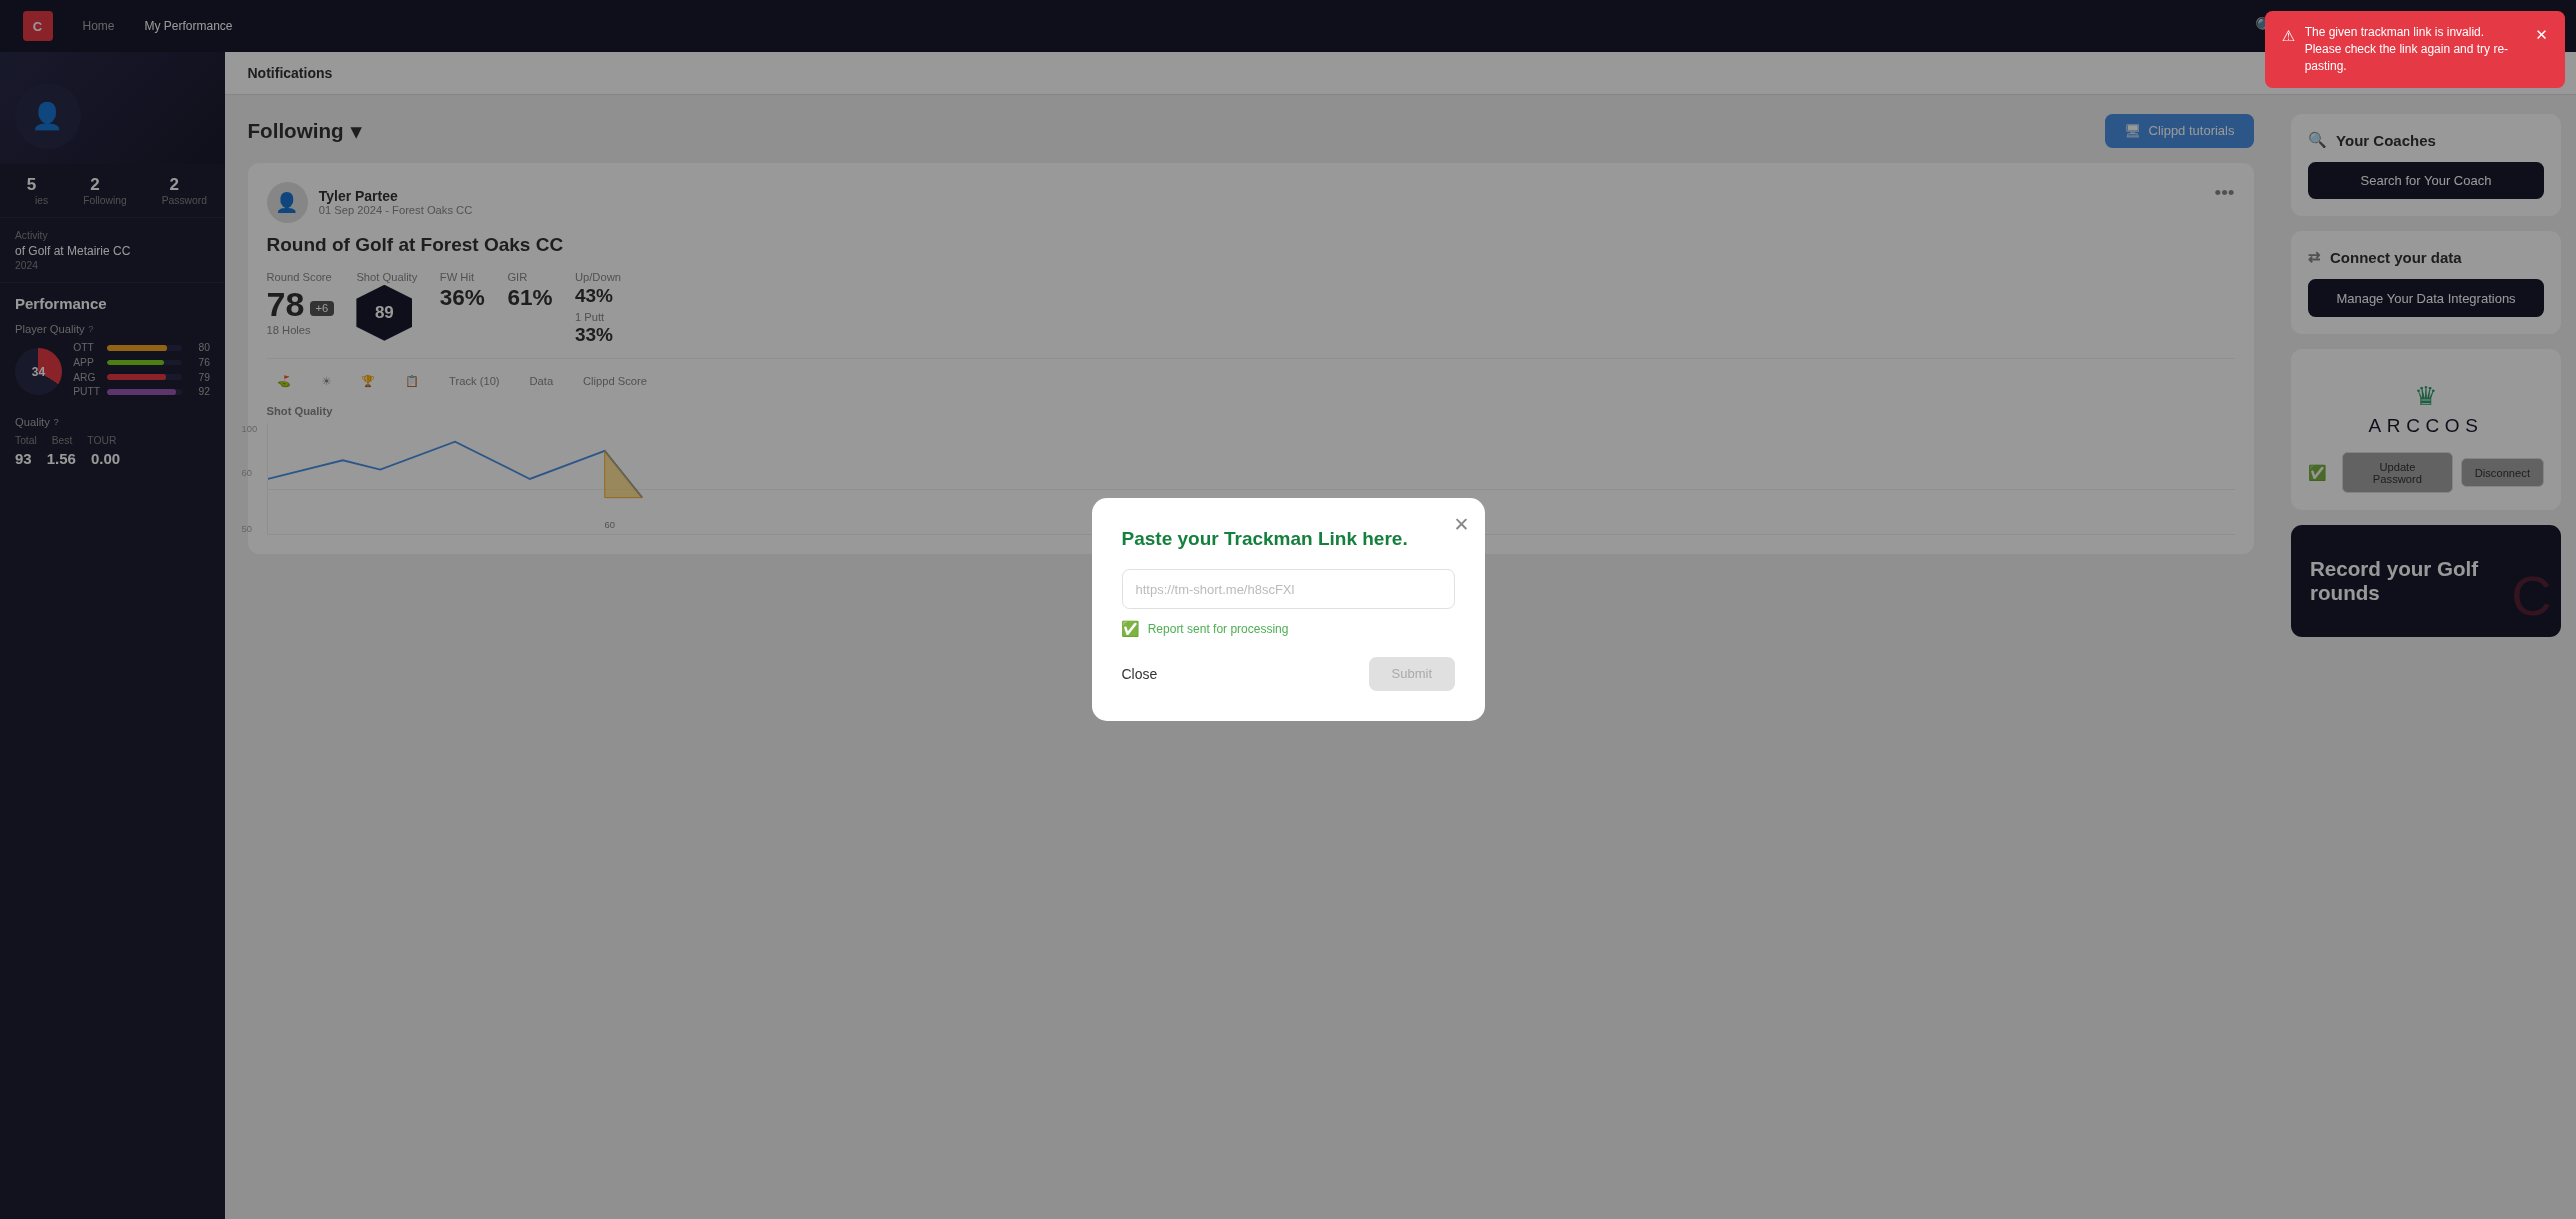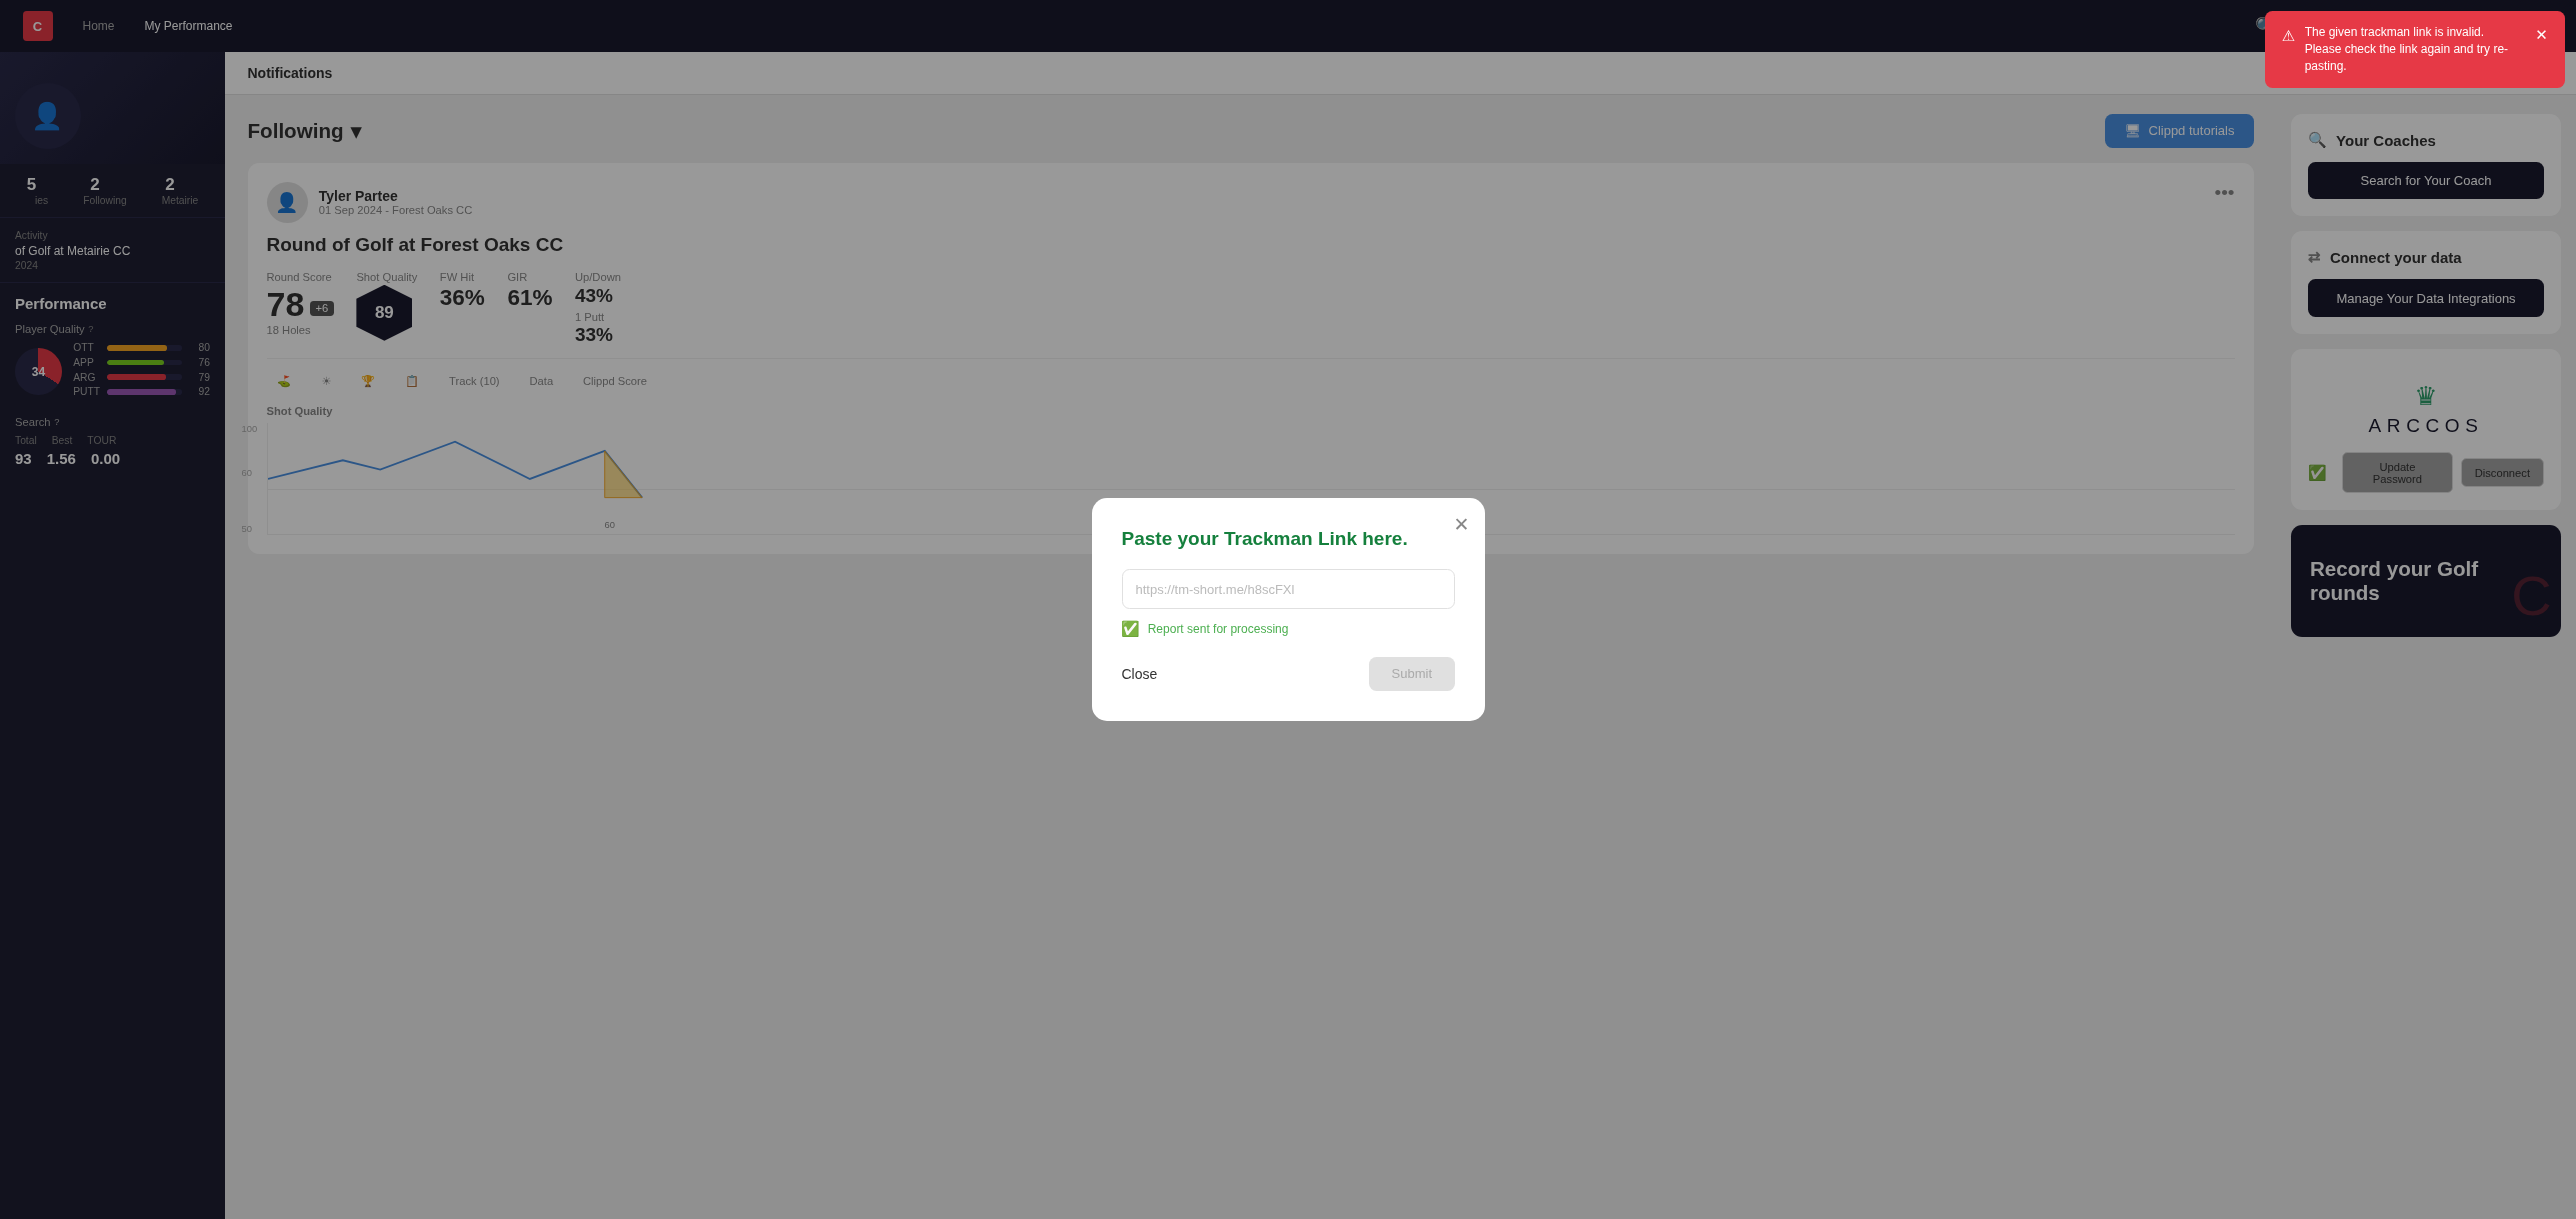--- a/index.html
+++ b/index.html
@@ -478,21 +478,21 @@
       <div class="sidebar-stat">
         <div class="sidebar-stat-num">5</div>
         <div class="sidebar-stat-label">ies</div>
       </div>
       <div class="sidebar-stat">
         <div class="sidebar-stat-num">2</div>
         <div class="sidebar-stat-label">Following</div>
       </div>
       <div class="sidebar-stat">
         <div class="sidebar-stat-num">2</div>
-        <div class="sidebar-stat-label">Metairie</div>
+        <div class="sidebar-stat-label">Password</div>
       </div>
     </div>
 
     <div class="sidebar-activity">
       <div class="sidebar-activity-label">Activity</div>
       <div class="sidebar-activity-title">of Golf at Metairie CC</div>
       <div class="sidebar-activity-date">2024</div>
     </div>
 
     <div class="sidebar-perf">
@@ -533,21 +533,21 @@
                   <div class="sidebar-bar-fill" style="width:92%;background:#9b59b6;"></div>
                 </div>
               <span class="sidebar-bar-val">92</span>
             </div>
           </div>
         </div>
       </div>
 
       <div>
         <div style="font-size:11.2px;color:#aaa;display:flex;align-items:center;gap:3.7px;margin-bottom:7.5px;">
-          <span>Search</span>
+          <span>Quality</span>
           <span style="font-size:9.4px;">?</span>
         </div>
         <div style="display:flex;gap:15px;font-size:10.3px;color:#888;margin-bottom:3.7px;">
           <span>Total</span>
           <span>Best</span>
           <span>TOUR</span>
         </div>
         <div style="display:flex;gap:15px;font-size:15px;font-weight:700;color:white;">
           <span>93</span>
           <span>1.56</span>

